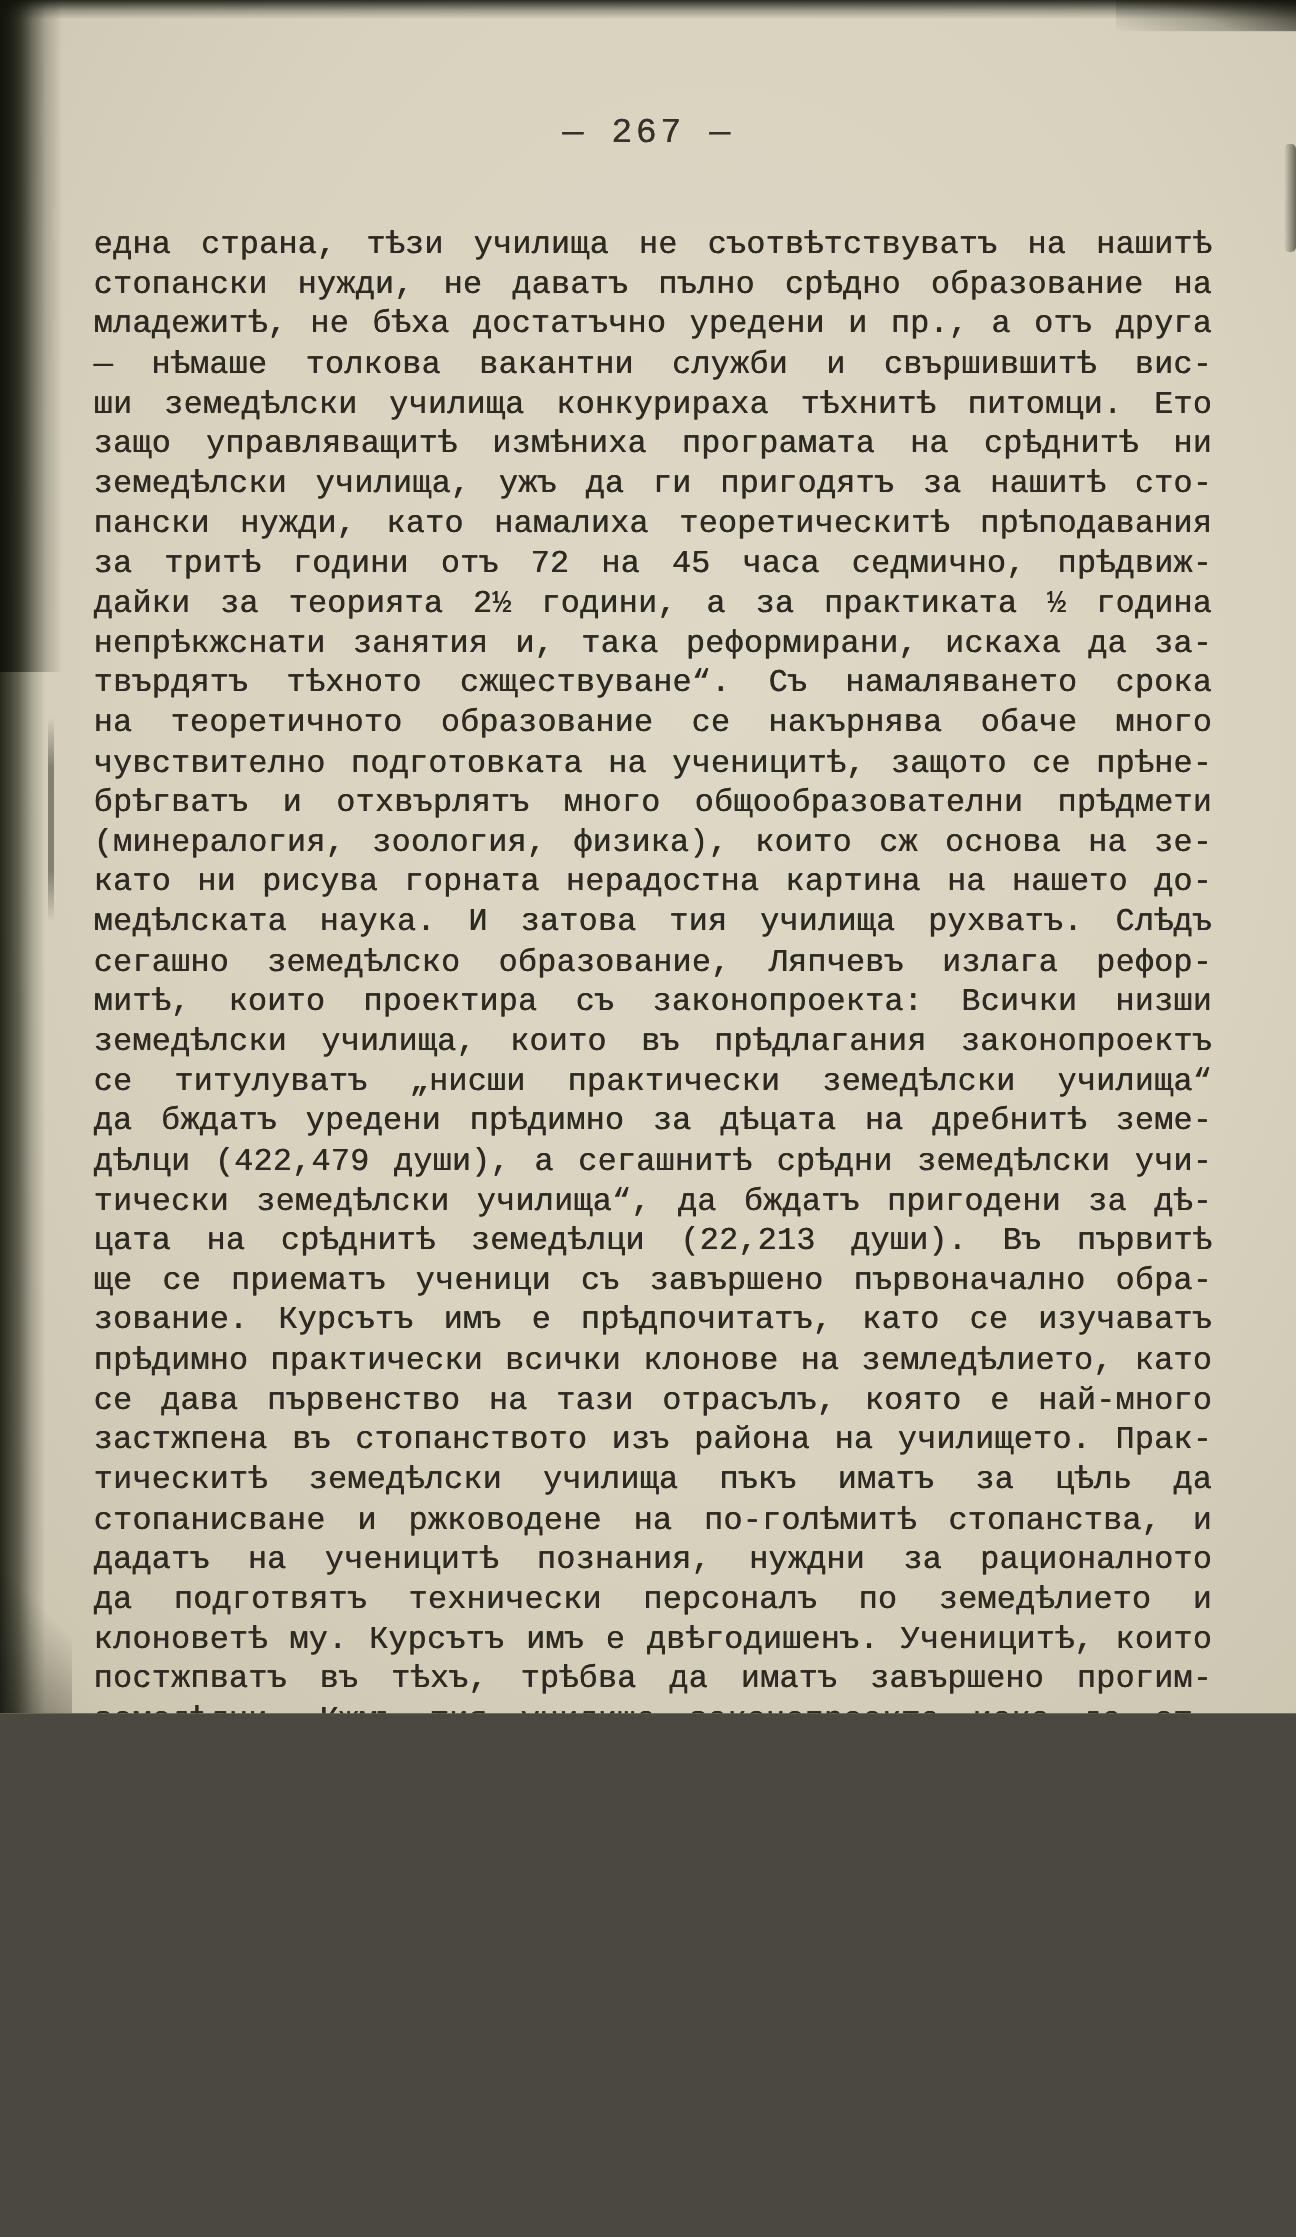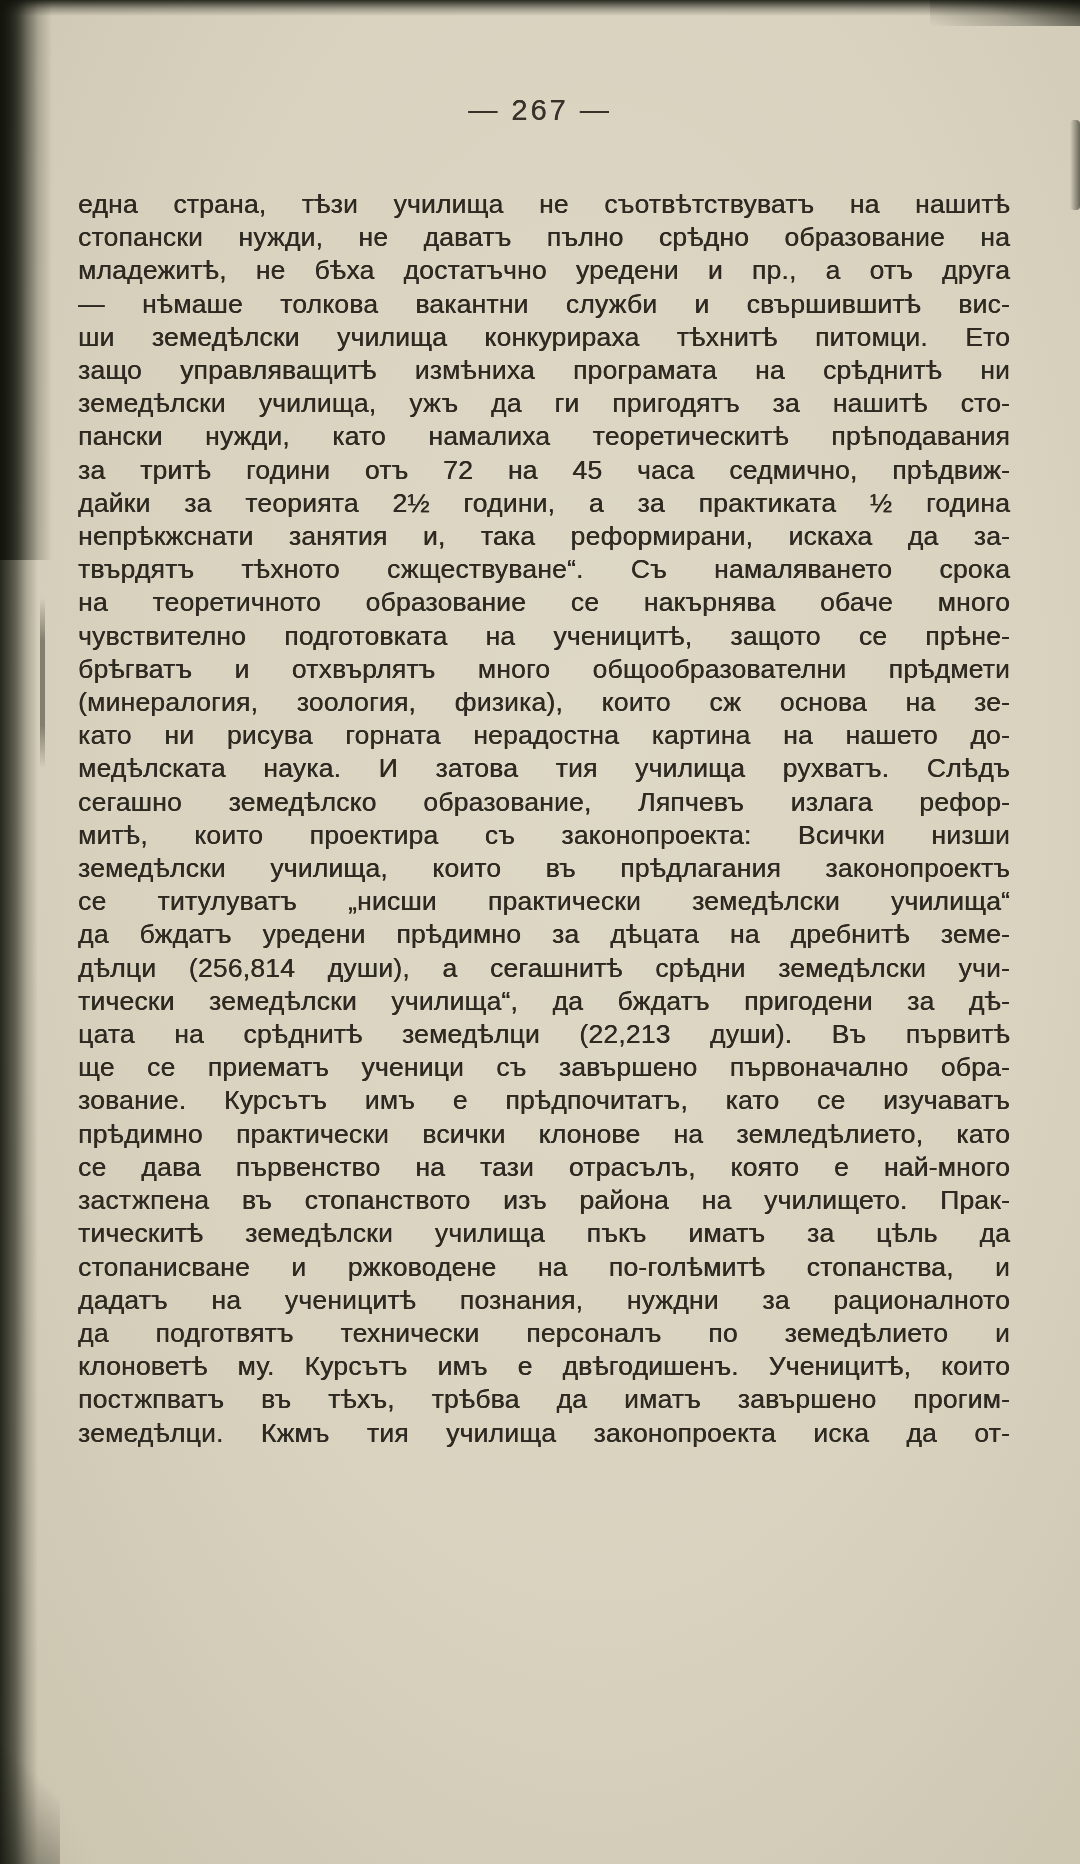--- a/index.html
+++ b/index.html
@@ -3,26 +3,26 @@
 <meta charset="utf-8">
 <style>
   html, body {
     margin: 0;
     padding: 0;
     background: #4a483f;
   }
   .page {
     position: relative;
     width: 1080px;
-    height: 1864px;
+    height: 1428px;
     margin: 0 auto;
     overflow: hidden;
     background:
       radial-gradient(ellipse at 55% 40%, #ded8c6 0%, #d8d2bf 55%, #cdc6b1 92%, #c2bba5 100%);
-    font-family: Liberation Sans, sans-serif;
+    font-family: Liberation Mono, monospace;
   }
   
   .edge-left {
     position: absolute; left: 0; top: 0; bottom: 0; width: 38px;
     background: linear-gradient(90deg,
       rgba(22,25,16,0.92) 0%,
       rgba(34,37,26,0.65) 40%,
       rgba(40,43,32,0.25) 70%,
       rgba(40,43,32,0) 100%);
   }
@@ -122,21 +122,21 @@
     <div class="line">чувствително подготовката на ученицитѣ, защото се прѣне-</div>
     <div class="line">брѣгватъ и отхвърлятъ много общообразователни прѣдмети</div>
     <div class="line">(минералогия, зоология, физика), които сж основа на зе-</div>
     <div class="line">като ни рисува горната нерадостна картина на нашето до-</div>
     <div class="line">медѣлската наука. И затова тия училища рухватъ. Слѣдъ</div>
     <div class="line">сегашно земедѣлско образование, Ляпчевъ излага рефор-</div>
     <div class="line">митѣ, които проектира съ законопроекта: Всички низши</div>
     <div class="line">земедѣлски училища, които въ прѣдлагания законопроектъ</div>
     <div class="line">се титулуватъ „нисши практически земедѣлски училища“</div>
     <div class="line">да бждатъ уредени прѣдимно за дѣцата на дребнитѣ земе-</div>
-    <div class="line">дѣлци (256,814 души), а сегашнитѣ срѣдни земедѣлски учи-</div>
+    <div class="line">дѣлци (422,479 души), а сегашнитѣ срѣдни земедѣлски учи-</div>
     <div class="line">тически земедѣлски училища“, да бждатъ пригодени за дѣ-</div>
     <div class="line">цата на срѣднитѣ земедѣлци (22,213 души). Въ първитѣ</div>
     <div class="line">ще се приематъ ученици съ завършено първоначално обра-</div>
     <div class="line">зование. Курсътъ имъ е прѣдпочитатъ, като се изучаватъ</div>
     <div class="line">прѣдимно практически всички клонове на земледѣлието, като</div>
     <div class="line">се дава първенство на тази отрасълъ, която е най-много</div>
     <div class="line">застжпена въ стопанството изъ района на училището. Прак-</div>
     <div class="line">тическитѣ земедѣлски училища пъкъ иматъ за цѣль да</div>
     <div class="line">стопанисване и ржководене на по-голѣмитѣ стопанства, и</div>
     <div class="line">дадатъ на ученицитѣ познания, нуждни за рационалното</div>

